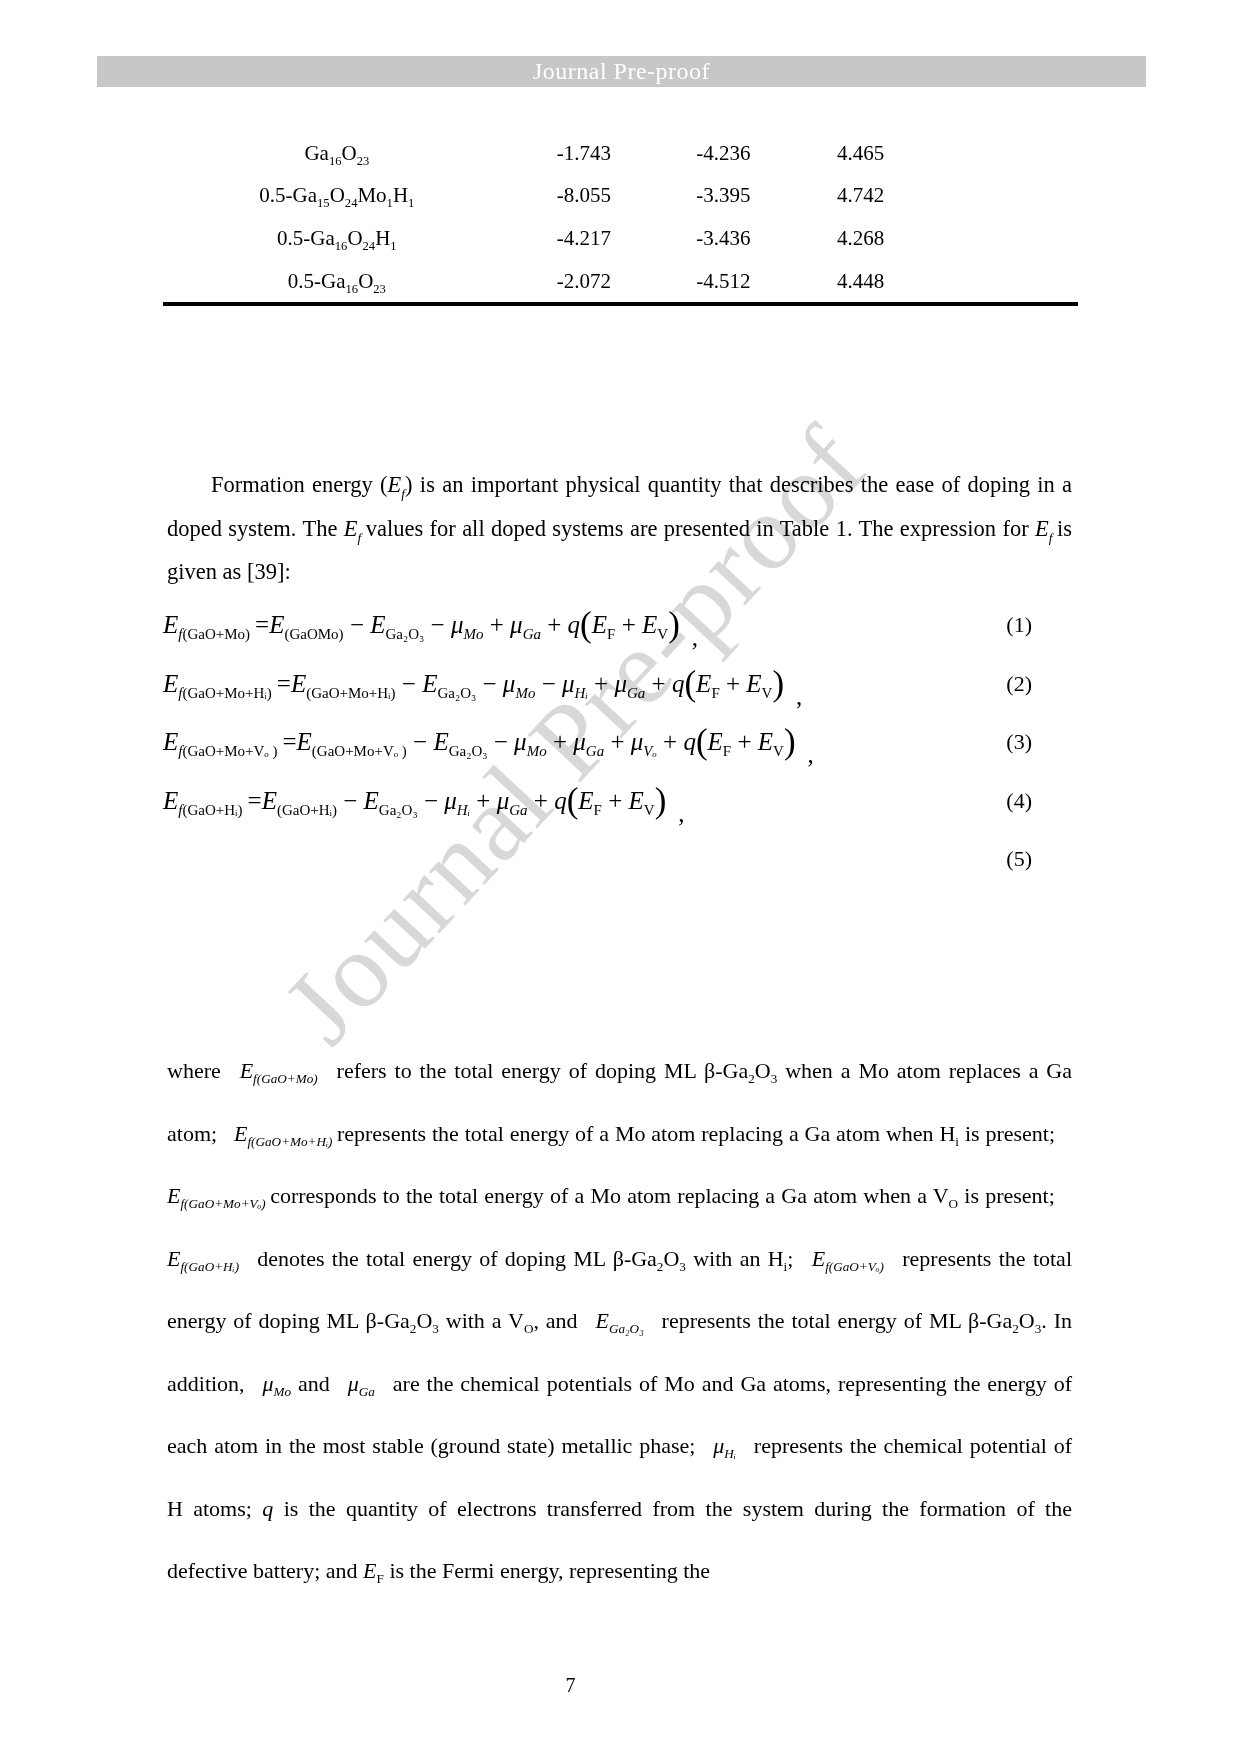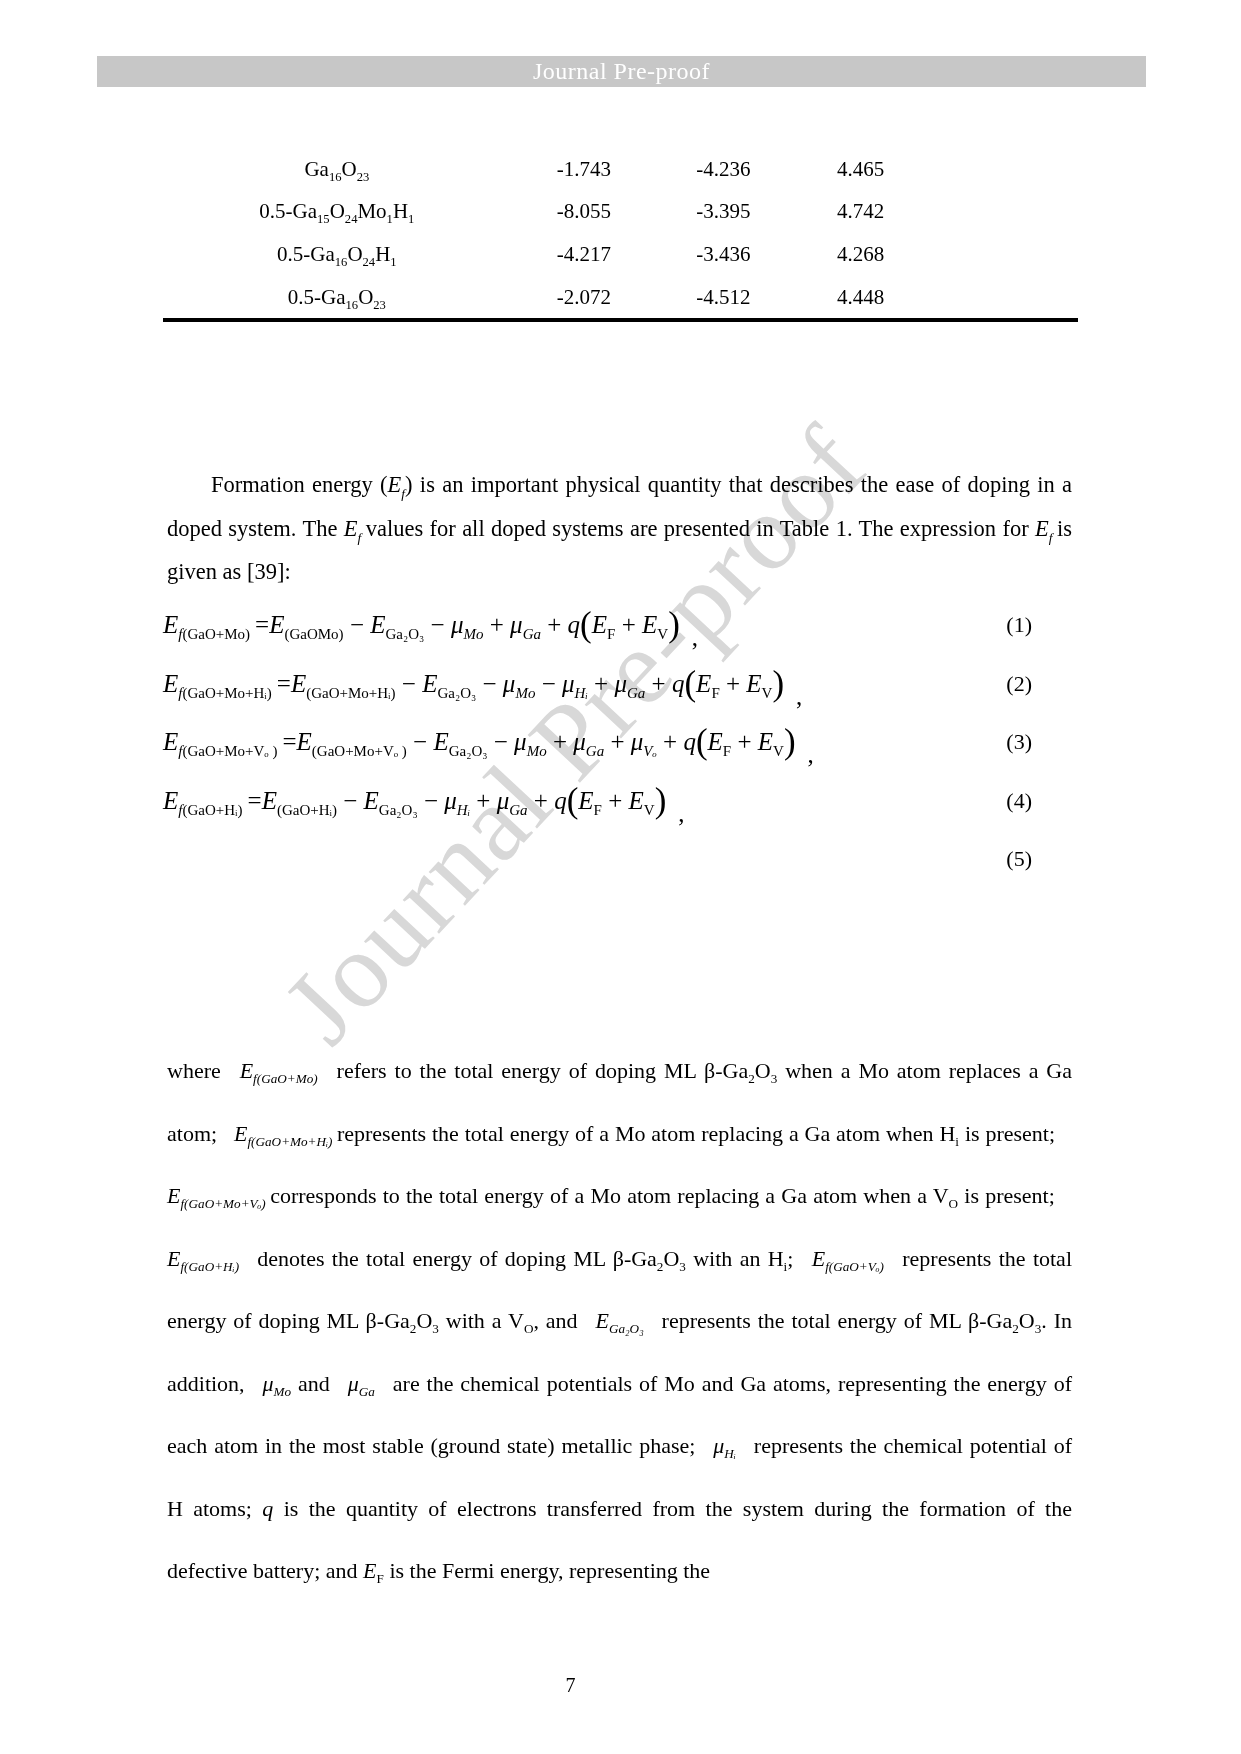--- a/index.html
+++ b/index.html
@@ -13,21 +13,21 @@
     display:flex;align-items:center;justify-content:center;z-index:2;
   }
   .banner-title{color:#ffffff;font-size:24px;letter-spacing:0.5px;}
   .watermark{
     position:absolute;left:575px;top:735px;z-index:0;white-space:nowrap;
     transform:translate(-50%,-50%) rotate(-47deg);
     font-size:108px;letter-spacing:2px;
   }
   .content{position:absolute;left:163px;top:0;width:915px;z-index:1;}
   table.ftable{
-    position:absolute;top:148px;left:0;width:915px;
+    position:absolute;top:132px;left:0;width:915px;
     border-collapse:collapse;border-bottom:4px solid #000;font-family:Liberation Serif, serif;
   }
   table.ftable td{
     text-align:center;font-size:21px;height:42.6px;padding:0;vertical-align:middle;
   }
   sub{font-size:0.6em;line-height:0;}
   sub.its{font-style:italic;}
   .bp{font-size:1.4em;vertical-align:-0.08em;}
   p.para{margin:0;position:absolute;text-align:justify;}
   p.p1{top:463px;left:4px;width:905px;font-size:22.5px;line-height:43.5px;text-indent:44px;}

